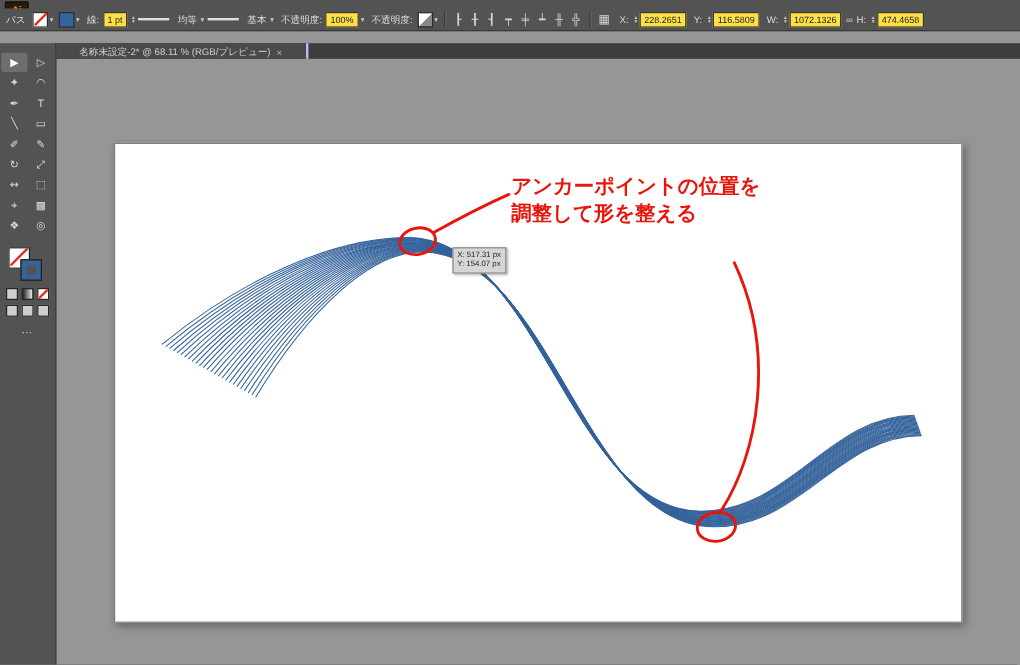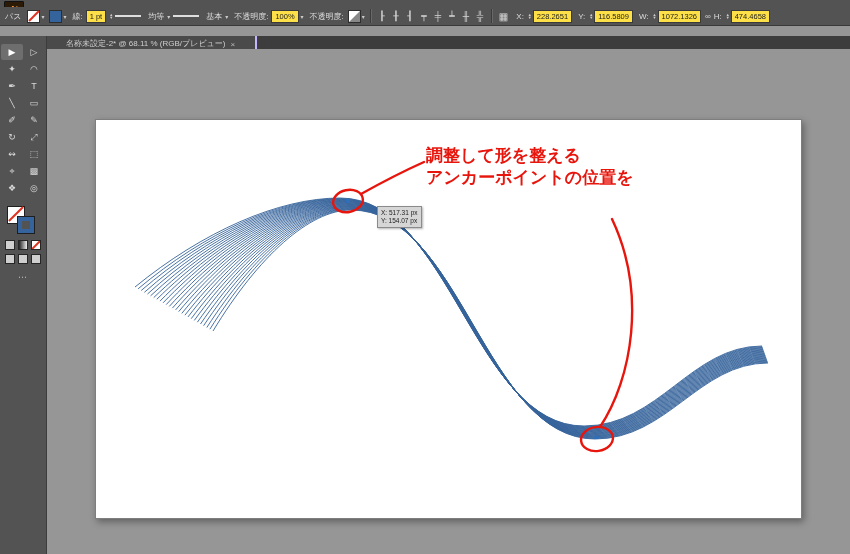--- a/index.html
+++ b/index.html
@@ -217,22 +217,22 @@
 
       <g stroke="#e8150d" fill="none" stroke-width="2.4" stroke-linecap="round">
         <ellipse cx="302" cy="152" rx="15" ry="11" transform="rotate(-12 302 152)"></ellipse>
         <path d="M 315 145 Q 349 126 378 113"></path>
         <path d="M 566 170 C 601 244 586 330 554 378"></path>
         <ellipse cx="551" cy="390" rx="16" ry="12" transform="rotate(-8 551 390)"></ellipse>
       </g>
     </svg>
 
     <div class="anno-text">
+      <div>アンカーポイントの位置を</div>
       <div>調整して形を整える</div>
-      <div>アンカーポイントの位置を</div>
     </div>
 
     <div class="tooltip">
       <div>X: 517.31 px</div>
       <div>Y: 154.07 px</div>
     </div>
   </div>
 
 </div>
 

